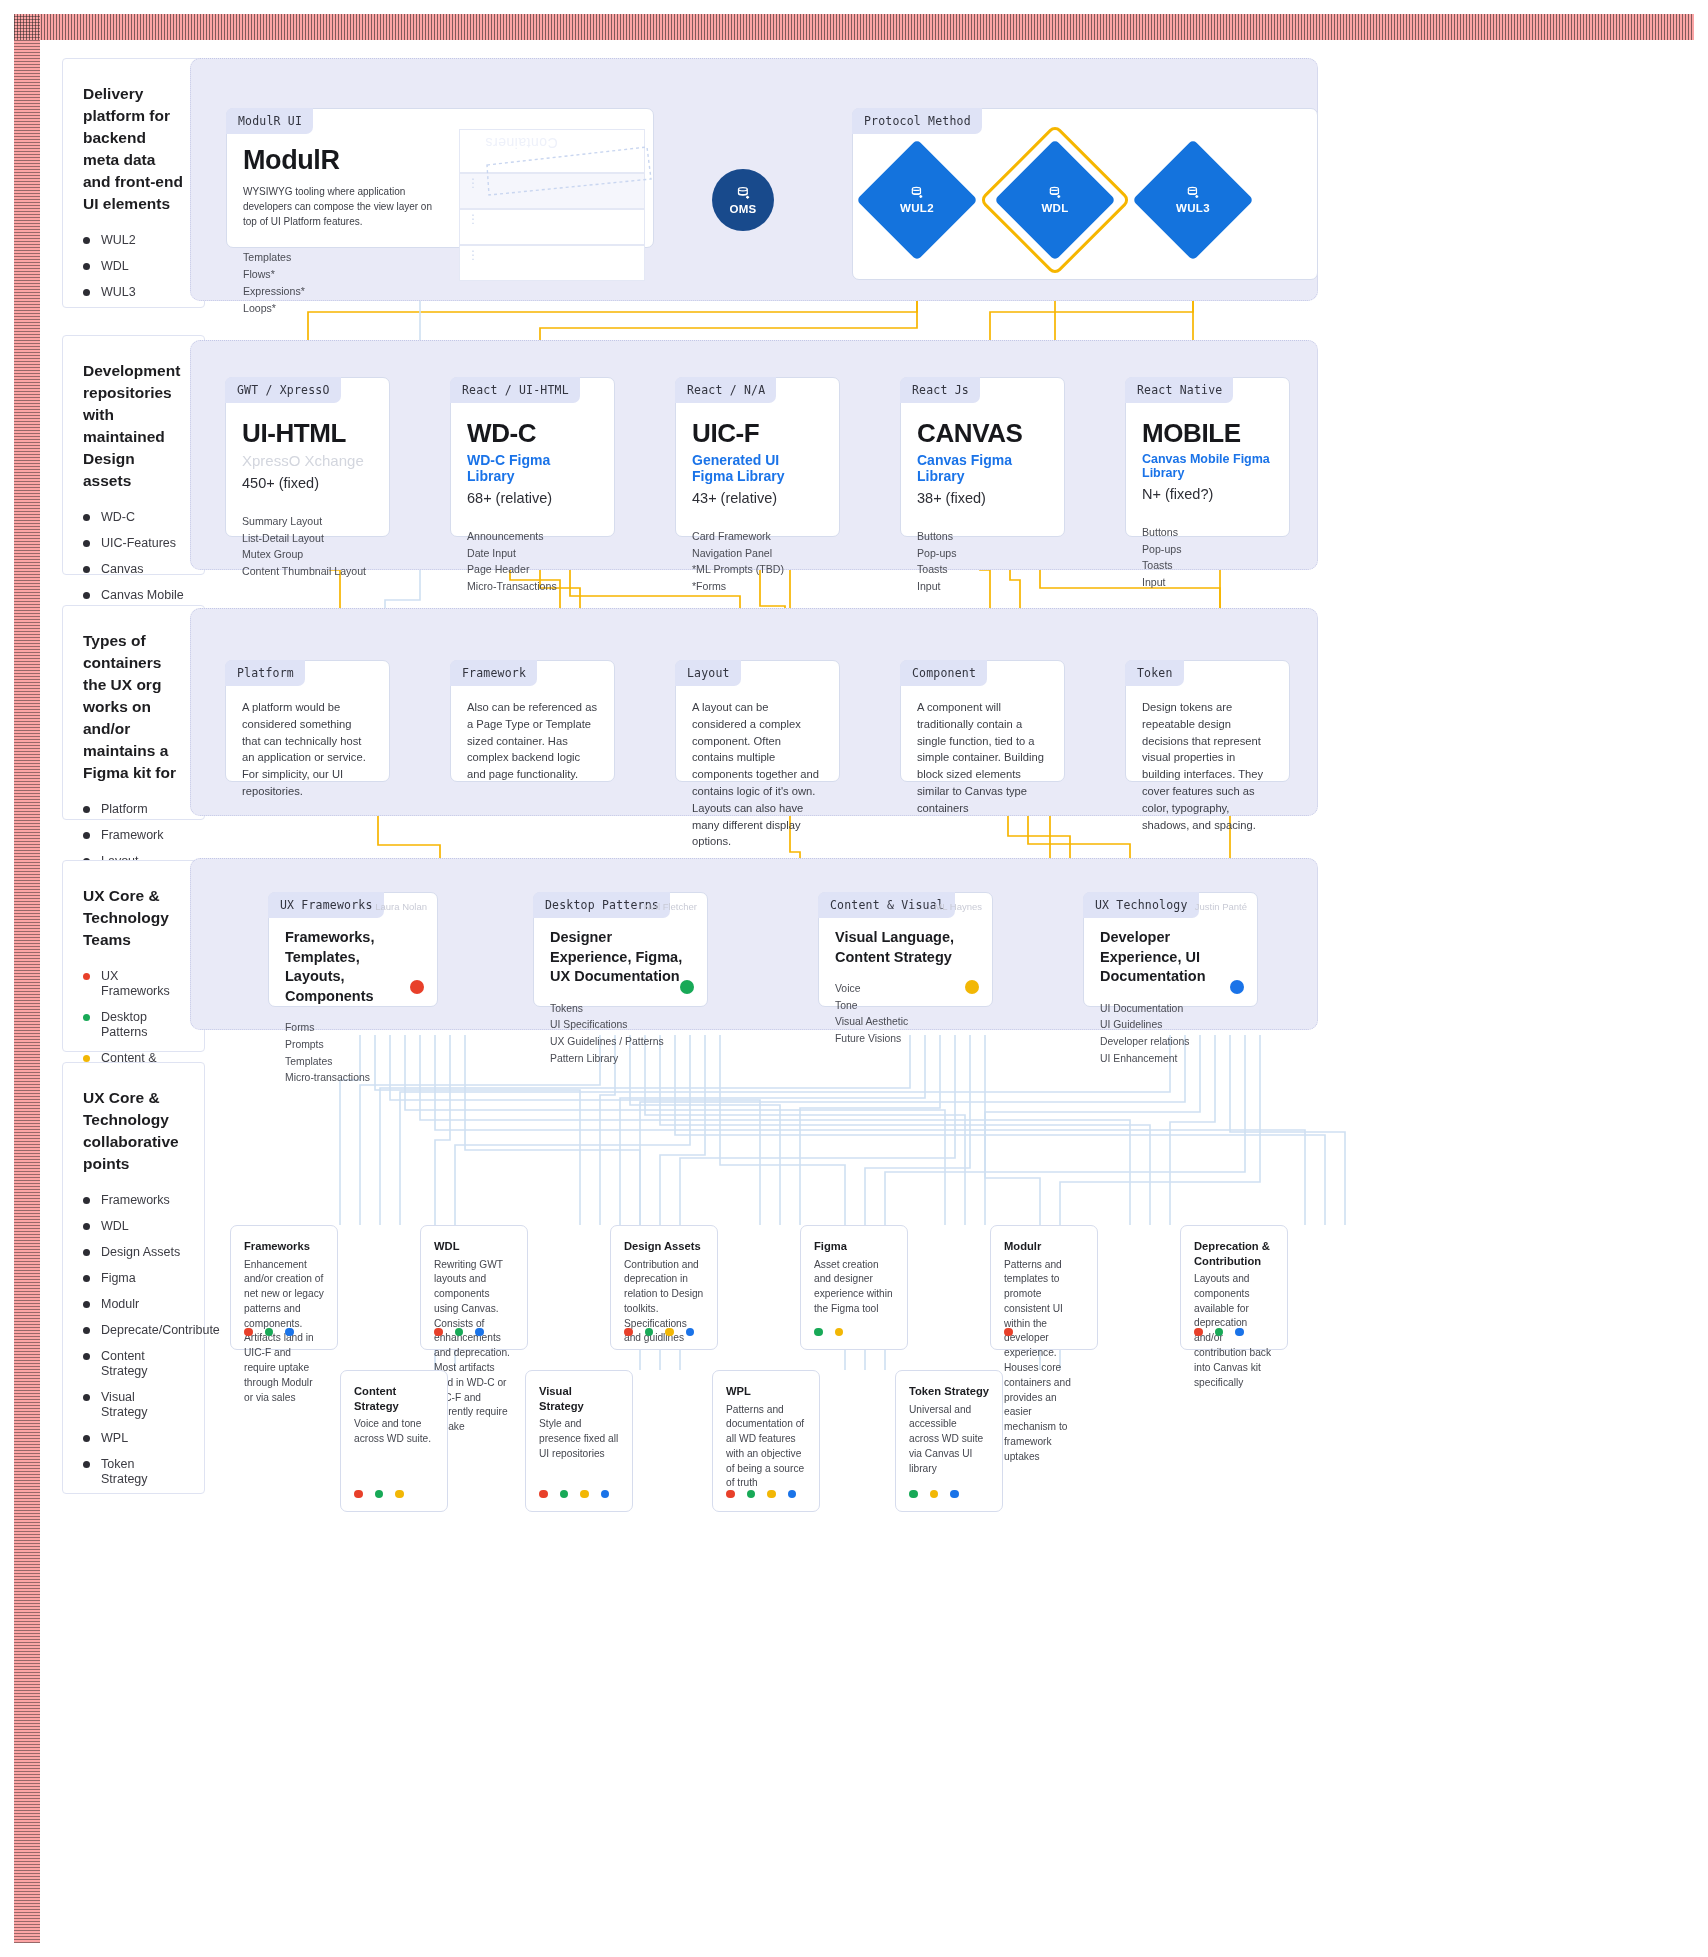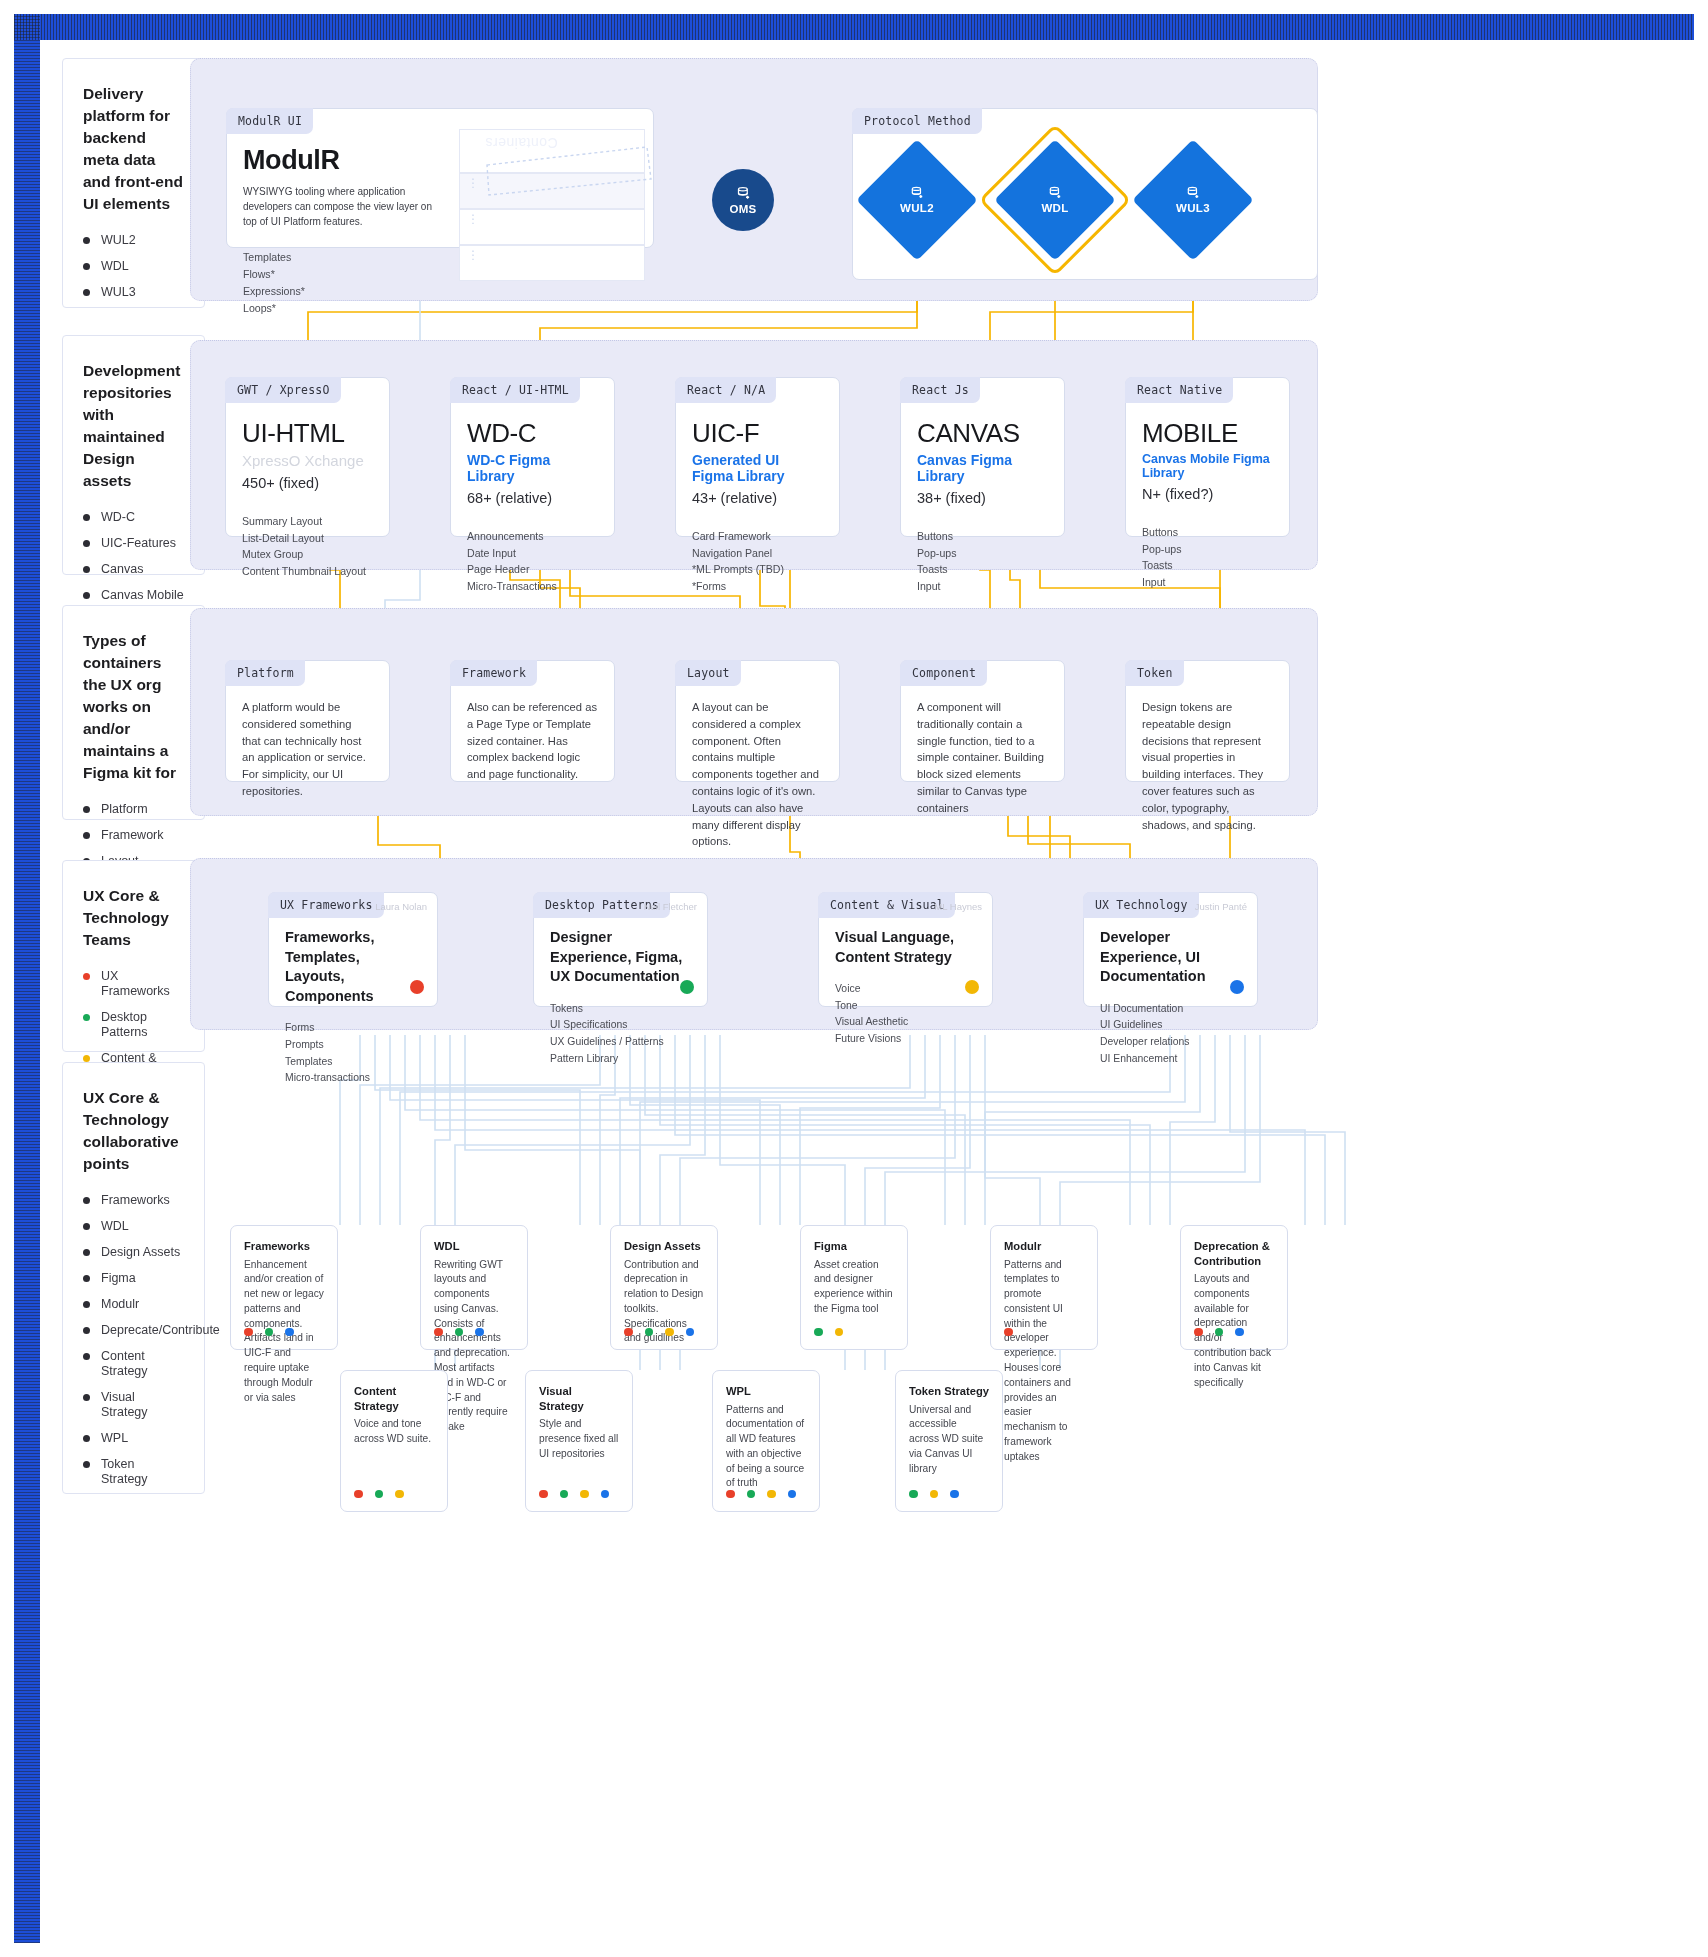--- a/index.html
+++ b/index.html
@@ -1,17 +1,17 @@
 <!DOCTYPE html>
 <html><head>
 <meta charset="utf-8">
 <style>
   * { box-sizing: border-box; margin:0; padding:0; }
   html,body { width:1708px; height:1957px; background:#ffffff; font-family:"Liberation Sans", sans-serif; }
-  .page { position:relative; width:1708px; height:1957px; background:#1d4ed8;
+  .page { position:relative; width:1708px; height:1957px; background:#fca5a5;
           border:14px solid #ffffff; }
   .noise-frame { position:absolute; inset:0; pointer-events:none;
      background:
        repeating-linear-gradient(90deg, rgba(30,30,30,.55) 0 1px, transparent 1px 3px) ,
        repeating-linear-gradient(0deg, rgba(30,30,30,.45) 0 1px, transparent 1px 3px);
      background-size: 100% 26px, 26px 100%;
      background-position: 0 0, 0 0;
      background-repeat: repeat-x, repeat-y;
   }
   .inner { position:absolute; left:26px; top:26px; width:1656px; height:1905px; background:#fff; overflow:hidden; }
@@ -34,21 +34,21 @@
   
   .band { position:absolute; background:#e9eaf7; border:1.5px dotted #c3c7e6; border-radius:10px; }
 
   
   .card { position:absolute; background:#fff; border:1px solid #d6dced; border-radius:7px; }
   .tag { position:absolute; left:-1px; top:-1px; background:#dfe3f6; color:#32343f;
      font-family:"DejaVu Sans Mono","Liberation Mono",monospace; font-size:11.5px;
      padding:6px 11px 6px 12px; border-radius:7px 0 7px 0; letter-spacing:.2px;}
   .owner { position:absolute; right:10px; top:8px; font-size:9.5px; color:#c9cbd6; }
   .cbody { padding:40px 16px 14px 16px; }
-  .big { font-size:26px; font-weight:400; color:#17181c; letter-spacing:-0.4px; }
+  .big { font-size:26px; font-weight:700; color:#17181c; letter-spacing:-0.4px; }
   .sub-muted { font-size:15px; color:#d3d6de; font-weight:400; margin-top:3px;}
   .sub-link { font-size:14px; color:#1a73e8; font-weight:600; margin-top:3px;}
   .count { font-size:14.5px; color:#2d2e35; margin-top:6px; }
   .items { margin-top:22px; font-size:10.6px; line-height:1.58; color:#4a4c54; }
   .para { font-size:11.2px; line-height:1.5; color:#3c3e46; }
   .tcard-title { font-size:14.5px; font-weight:700; color:#1b1c20; line-height:1.35; }
   .tcard-items { margin-top:14px; font-size:10.4px; line-height:1.6; color:#4a4c54; }
   .dot { position:absolute; width:14px; height:14px; border-radius:50%; }
   .dots { position:absolute; display:flex; gap:12px; }
   .dots span { width:9px; height:9px; border-radius:50%; display:block; }

